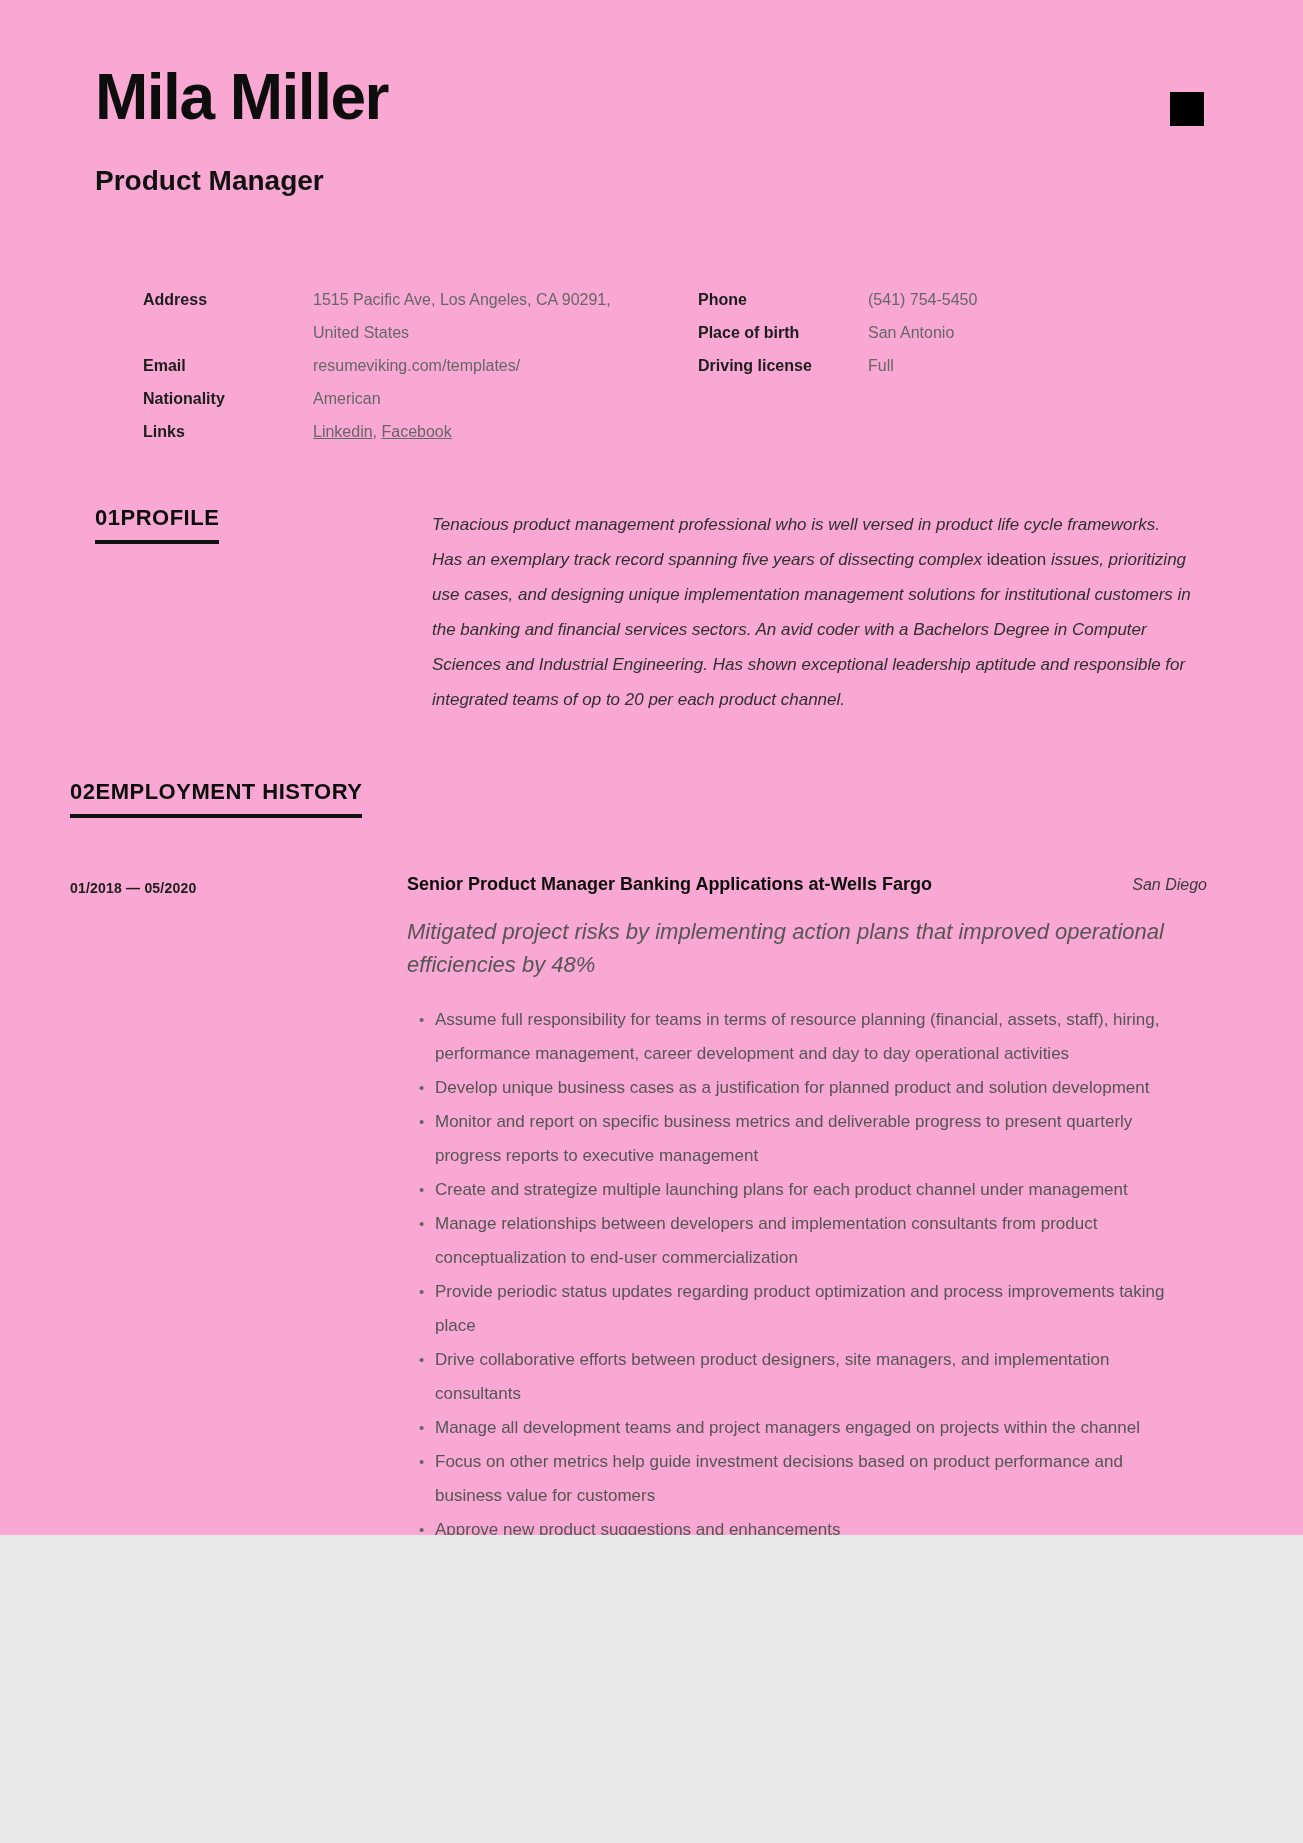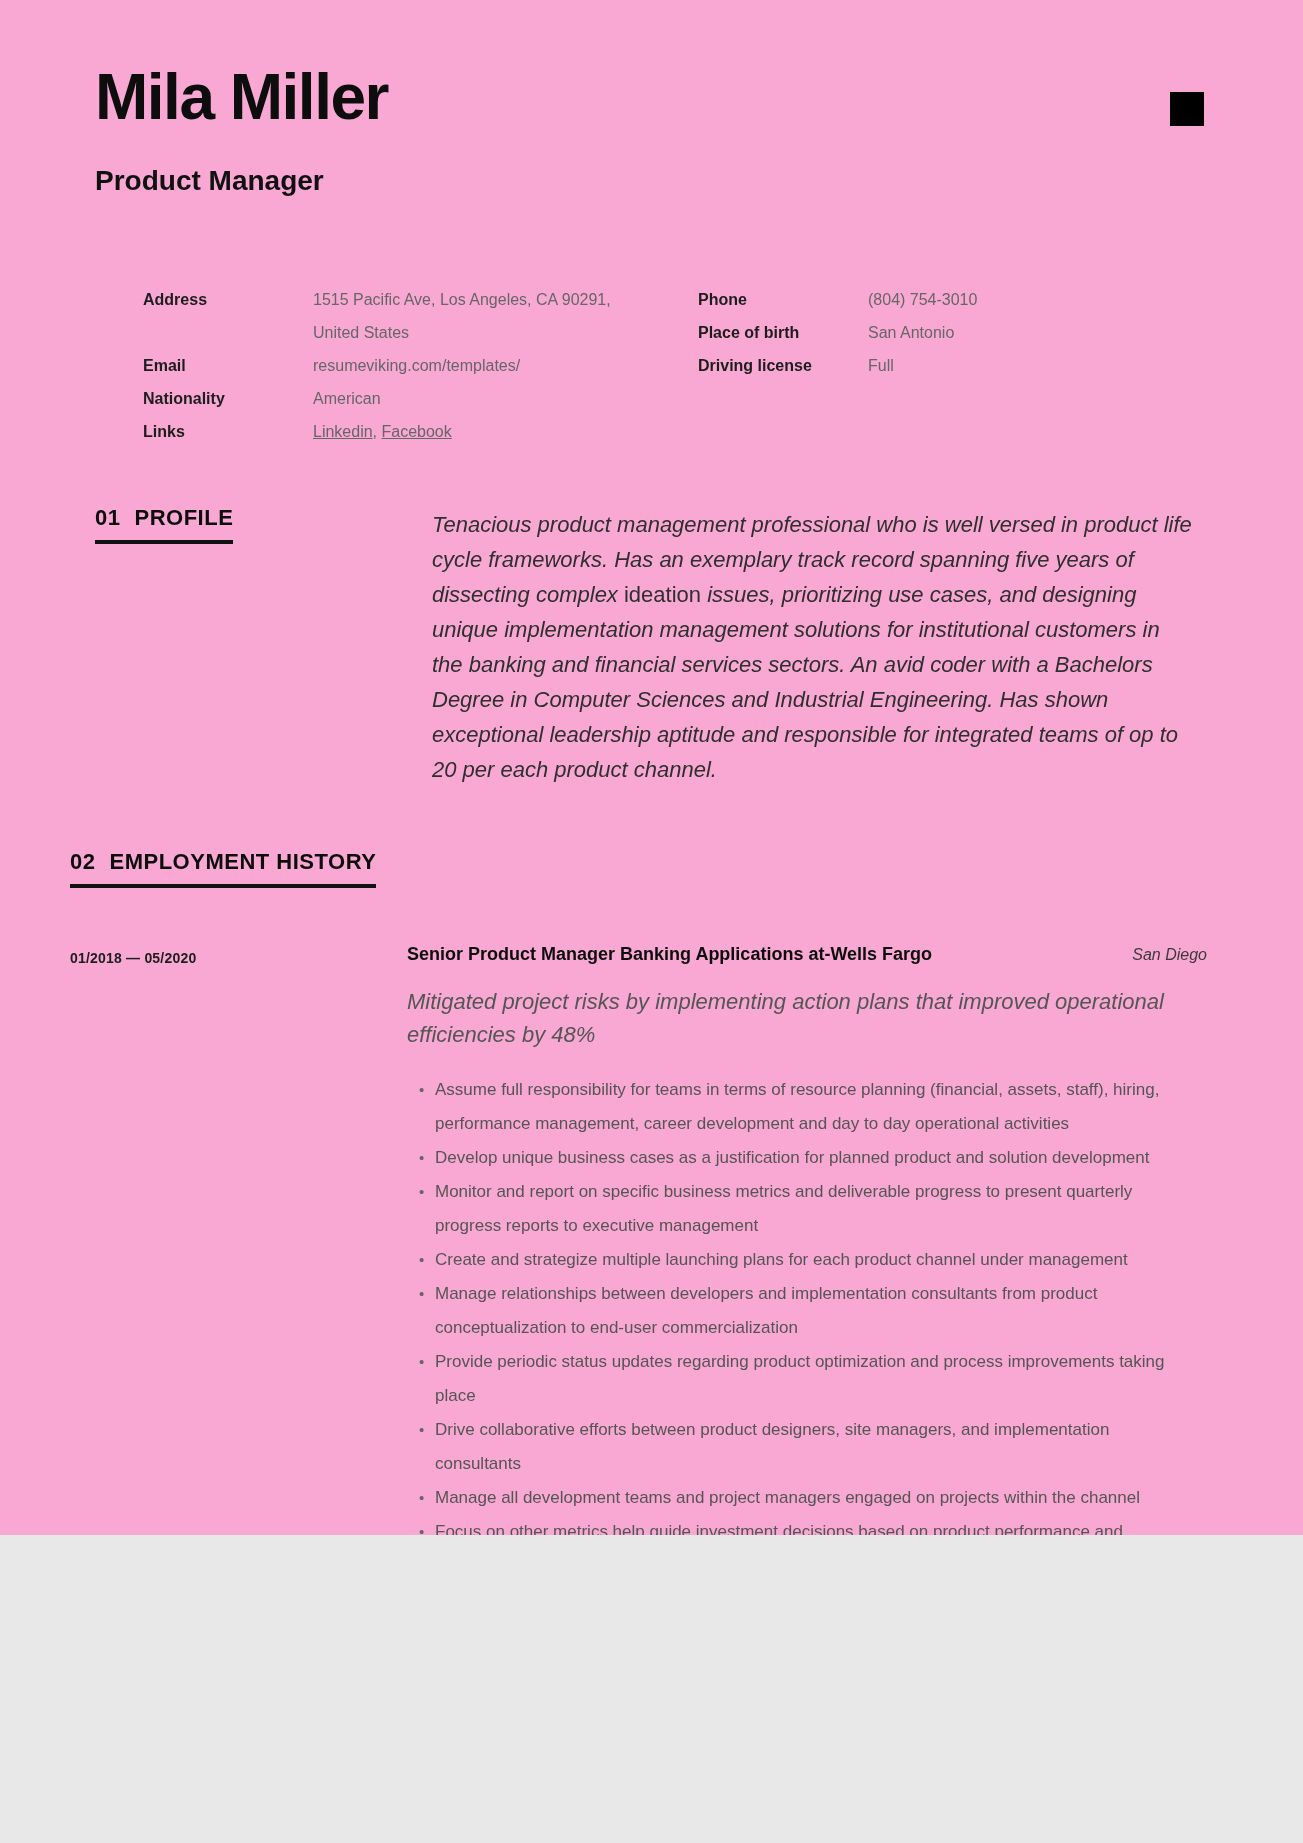--- a/index.html
+++ b/index.html
@@ -42,34 +42,33 @@
   .contact-col-left  { width: 555px; margin-left: 48px; }
   .contact-col-right { width: 560px; }
   .c-row { display: flex; align-items: flex-start; }
   .c-label { width: 170px; font-weight: 700; color: #1d1d1d; flex: 0 0 auto; }
   .c-value { color: #666; }
   .contact-col-left .c-value { width: 340px; }
   .c-value a { color: #666; text-decoration: underline; }
   
   .section-heading {
     display: inline-flex;
-    gap: 14px;
     font-size: 22px;
     font-weight: 700;
     letter-spacing: 0.5px;
     color: #0d0d0d;
     padding-bottom: 9px;
     border-bottom: 4px solid #111;
   }
   
   .profile-section { display: flex; margin: 57px 0 0 95px; }
   .heading-col { width: 337px; flex: 0 0 auto; }
   .profile-text {
     width: 760px;
-    font-size: 22px;
+    font-size: 17px;
     font-style: italic;
     line-height: 35px;
     color: #2f2f2f;
     margin-top: 2px;
   }
   .profile-text .upright { font-style: normal; }
   
   .employment-section { margin: 62px 0 0 70px; }
   .job { display: flex; margin-top: 48px; }
   .date-col {
@@ -149,21 +148,21 @@
         <span class="c-value">American</span>
       </div>
       <div class="c-row">
         <span class="c-label">Links</span>
         <span class="c-value"><a href="#">Linkedin</a><span>, </span><a href="#">Facebook</a></span>
       </div>
     </div>
     <div class="contact-col contact-col-right">
       <div class="c-row">
         <span class="c-label">Phone</span>
-        <span class="c-value">(804) 754-3010</span>
+        <span class="c-value">(541) 754-5450</span>
       </div>
       <div class="c-row">
         <span class="c-label">Place of birth</span>
         <span class="c-value">San Antonio</span>
       </div>
       <div class="c-row">
         <span class="c-label">Driving license</span>
         <span class="c-value">Full</span>
       </div>
     </div>

